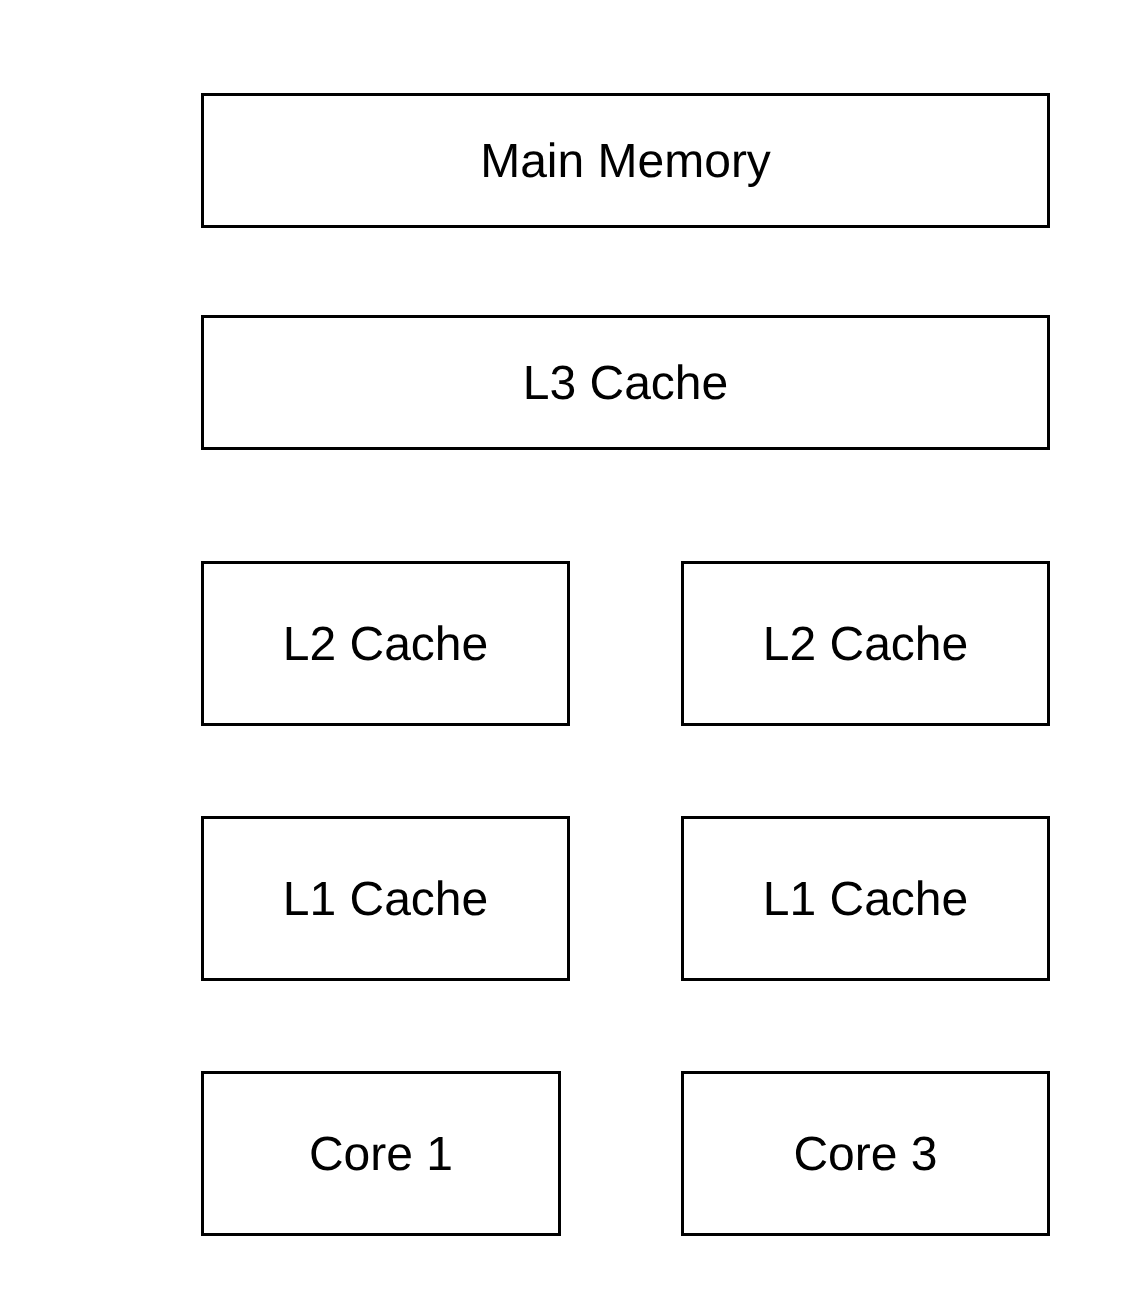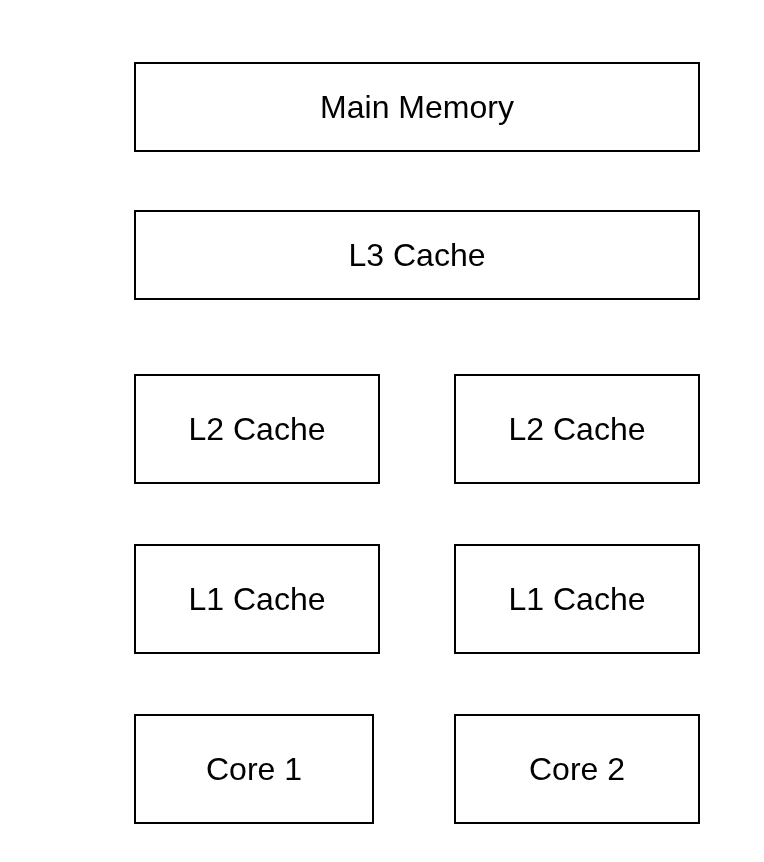--- a/index.html
+++ b/index.html
@@ -98,14 +98,14 @@
 
 <div class="box l1-right">
   <span>L1 Cache</span>
 </div>
 
 <div class="box core-left">
   <span>Core 1</span>
 </div>
 
 <div class="box core-right">
-  <span>Core 2</span>
+  <span>Core 3</span>
 </div>
 
 </body></html>

